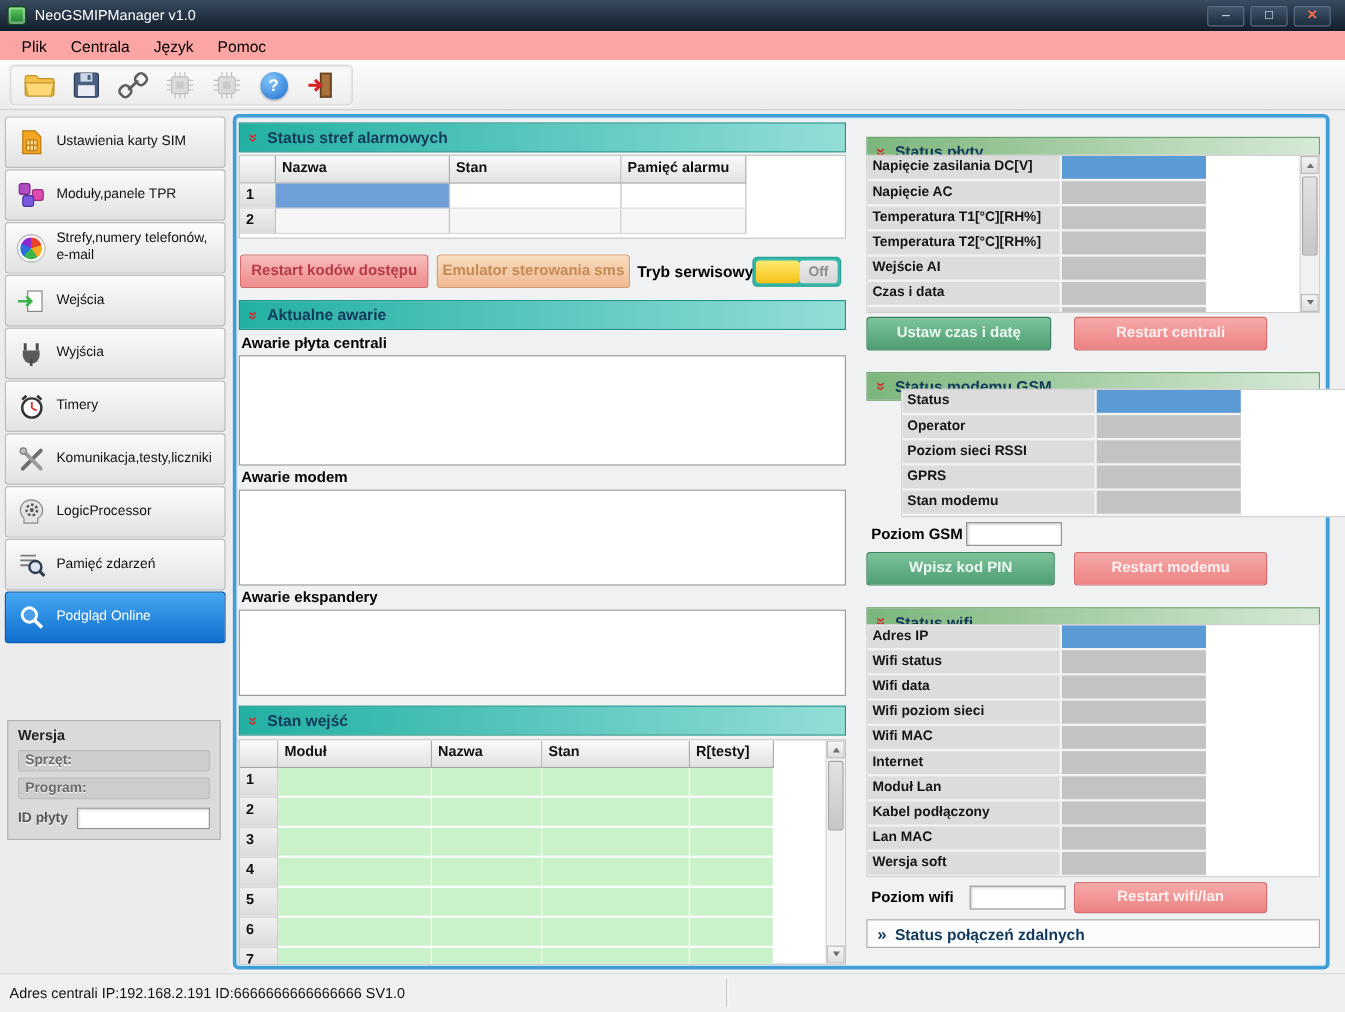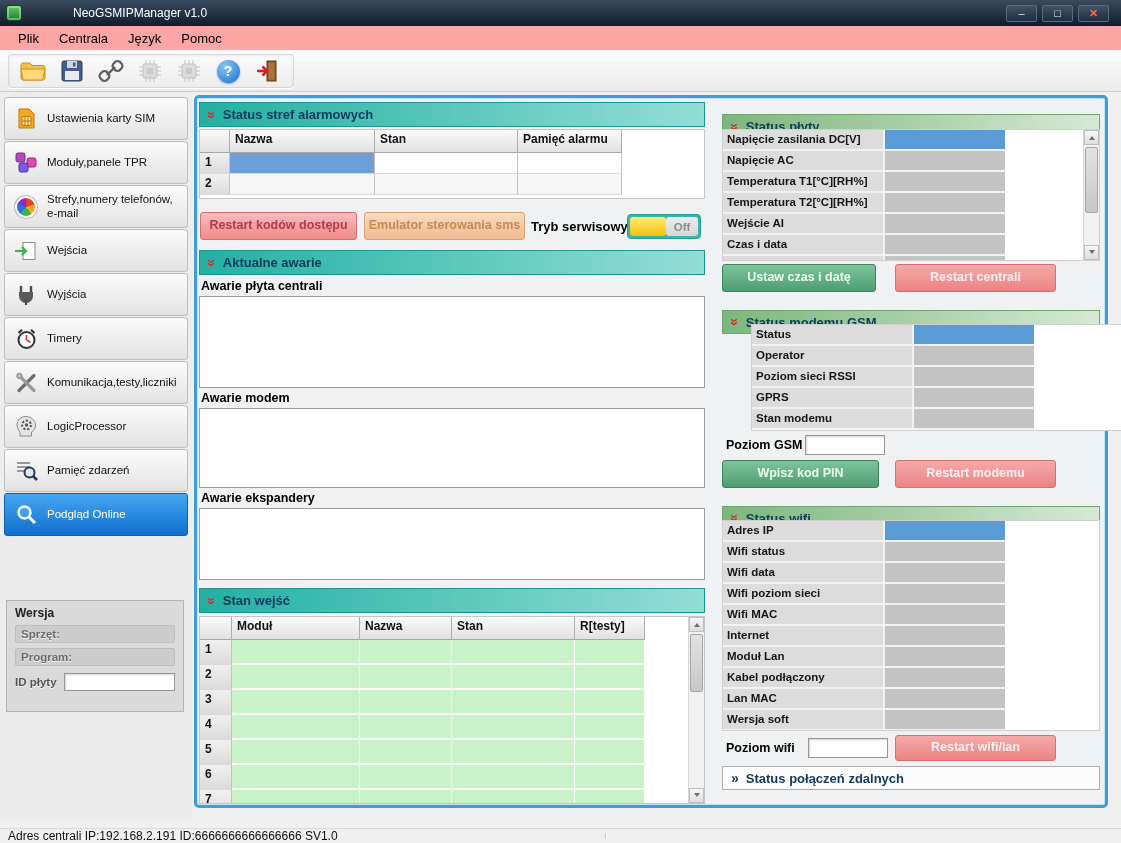--- a/index.html
+++ b/index.html
@@ -2,21 +2,21 @@
 <html><head>
 <meta charset="utf-8">
 <style>
   * { box-sizing:border-box; margin:0; padding:0; }
   body { width:1121px; height:843px; position:relative; overflow:hidden;
          font-family:"Liberation Sans", sans-serif; background:#f0f0f0; color:#111; }
   .abs { position:absolute; }
 
   
   .titlebar { position:absolute; top:0; left:0; right:0; height:26px;
-    background:linear-gradient(#3a4c60,#101c2a); display:flex; align-items:center; padding:0 6px;gap:44px; }
+    background:linear-gradient(#3a4c60,#101c2a); display:flex; align-items:center; padding:0 6px; }
   .app-icon { width:16px; height:16px; border-radius:3px; background:linear-gradient(#5fce5f,#1f7a2f);
     border:1px solid #0f4a1d; box-shadow:inset 0 0 0 2px rgba(255,255,255,.35); }
   .title-text { color:#fff; font-size:12px; margin-left:7px; }
   .win-btns { margin-left:auto; display:flex; gap:5px; padding-right:6px; }
   .win-btn { width:31px; height:17px; background:linear-gradient(#41546a,#1d2d3e); border:1px solid #5a6d82;
     border-radius:2px; color:#e6edf4; font-size:11px; line-height:1; display:flex; align-items:center; justify-content:center; }
   .win-btn.close { color:#ff6a4a; font-weight:bold; }
 
   
   .menubar { position:absolute; top:26px; left:0; right:0; height:24px; background:#fca5a5;
@@ -39,21 +39,21 @@
 
   
   .sidebar { position:absolute; left:0; top:92px; width:192px; bottom:23px; background:#ececec; padding-top:4px; }
   .side-item { margin:1px 4px; height:43px; background:linear-gradient(#fbfbfb,#e2e2e2); border:1px solid #bdbdbd;
     border-radius:3px; display:flex; align-items:center; gap:7px; padding:0 4px 0 7px; font-size:11.5px; line-height:1.2; }
   .side-item.active { background:linear-gradient(#46a7f3,#0f6fcd); border-color:#0c5fb2; color:#fff; }
   .side-icon { flex:0 0 28px; display:flex; justify-content:center; align-items:center; }
   .pie { width:22px; height:22px; border-radius:50%;
     background:conic-gradient(#e8432a 0 20%, #f5a623 20% 40%, #3bb54a 40% 62%, #2a6fdb 62% 82%, #8a2ad0 82% 100%);
     box-shadow:inset 0 0 0 2px #fff, 0 0 0 1px #bbb; }
-  .version-box { position:absolute; left:6px; right:8px; top:508px; height:112px; background:#dadada;
+  .version-box { position:absolute; left:6px; right:8px; top:508px; height:100px; background:#dadada;
     border:1px solid #b2b2b2; padding:5px 8px; }
   .vb-title { font-size:12px; font-weight:bold; color:#222; }
   .vb-row { background:#cdcdcd; border:1px solid #bdbdbd; border-radius:2px; margin-top:5px; padding:2px 5px;
     font-size:11.5px; font-weight:bold; color:#6b6b6b; text-shadow:0 1px 0 #f5f5f5; }
   .vb-id { display:flex; align-items:center; gap:7px; margin-top:7px; font-size:11.5px; font-weight:bold; color:#555;
     text-shadow:0 1px 0 #f5f5f5; }
   .tinput { background:#fff; border:1px solid #979797; box-shadow:inset 1px 1px 2px rgba(0,0,0,.18); height:18px; }
 
   
   .bluepanel { position:absolute; left:194px; top:95px; width:914px; height:713px; border:3px solid #3f9ed6;
@@ -105,21 +105,21 @@
   .vscroll { position:absolute; right:0; top:0; bottom:0; width:16px; background:#f1f1f1; border-left:1px solid #d6d6d6; }
   .sb-btn { height:15px; background:linear-gradient(#f6f6f6,#dedede); border:1px solid #bdbdbd; display:flex;
     align-items:center; justify-content:center; }
   .sb-btn.down { position:absolute; bottom:0; left:0; right:0; }
   .tri-up { width:0; height:0; border:3px solid transparent; border-bottom:4px solid #6e6e6e; margin-bottom:2px; }
   .tri-dn { width:0; height:0; border:3px solid transparent; border-top:4px solid #6e6e6e; margin-top:2px; }
   .sb-thumb { position:absolute; left:1px; right:1px; background:linear-gradient(#e2e2e2,#c6c6c6);
     border:1px solid #a5a5a5; border-radius:2px; }
 
   
-  .statusbar { position:absolute; bottom:0; left:0; right:0; height:15px; background:#f0f0f0;
+  .statusbar { position:absolute; bottom:0; left:0; right:0; height:32px; background:#f0f0f0;
     border-top:1px solid #d9d9d9; display:flex; align-items:center; font-size:12px; padding-left:8px; }
   .sb-div { position:absolute; left:605px; top:4px; bottom:4px; width:1px; background:#c6c6c6; box-shadow:1px 0 0 #fff; }
 </style>
 </head>
 <body>
 
 <div class="titlebar">
   <div class="app-icon"></div>
   <div class="title-text">NeoGSMIPManager v1.0</div>
   <div class="win-btns">

